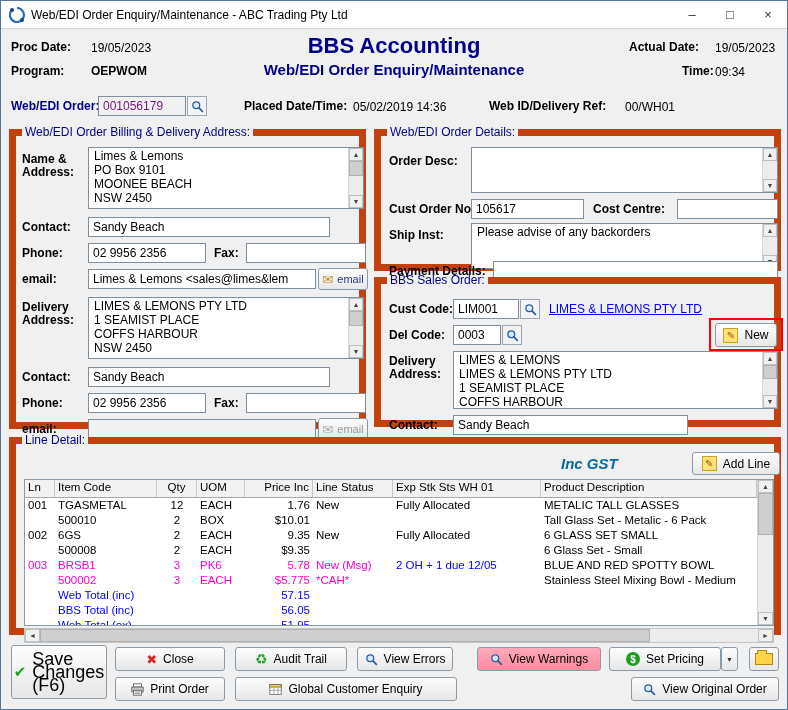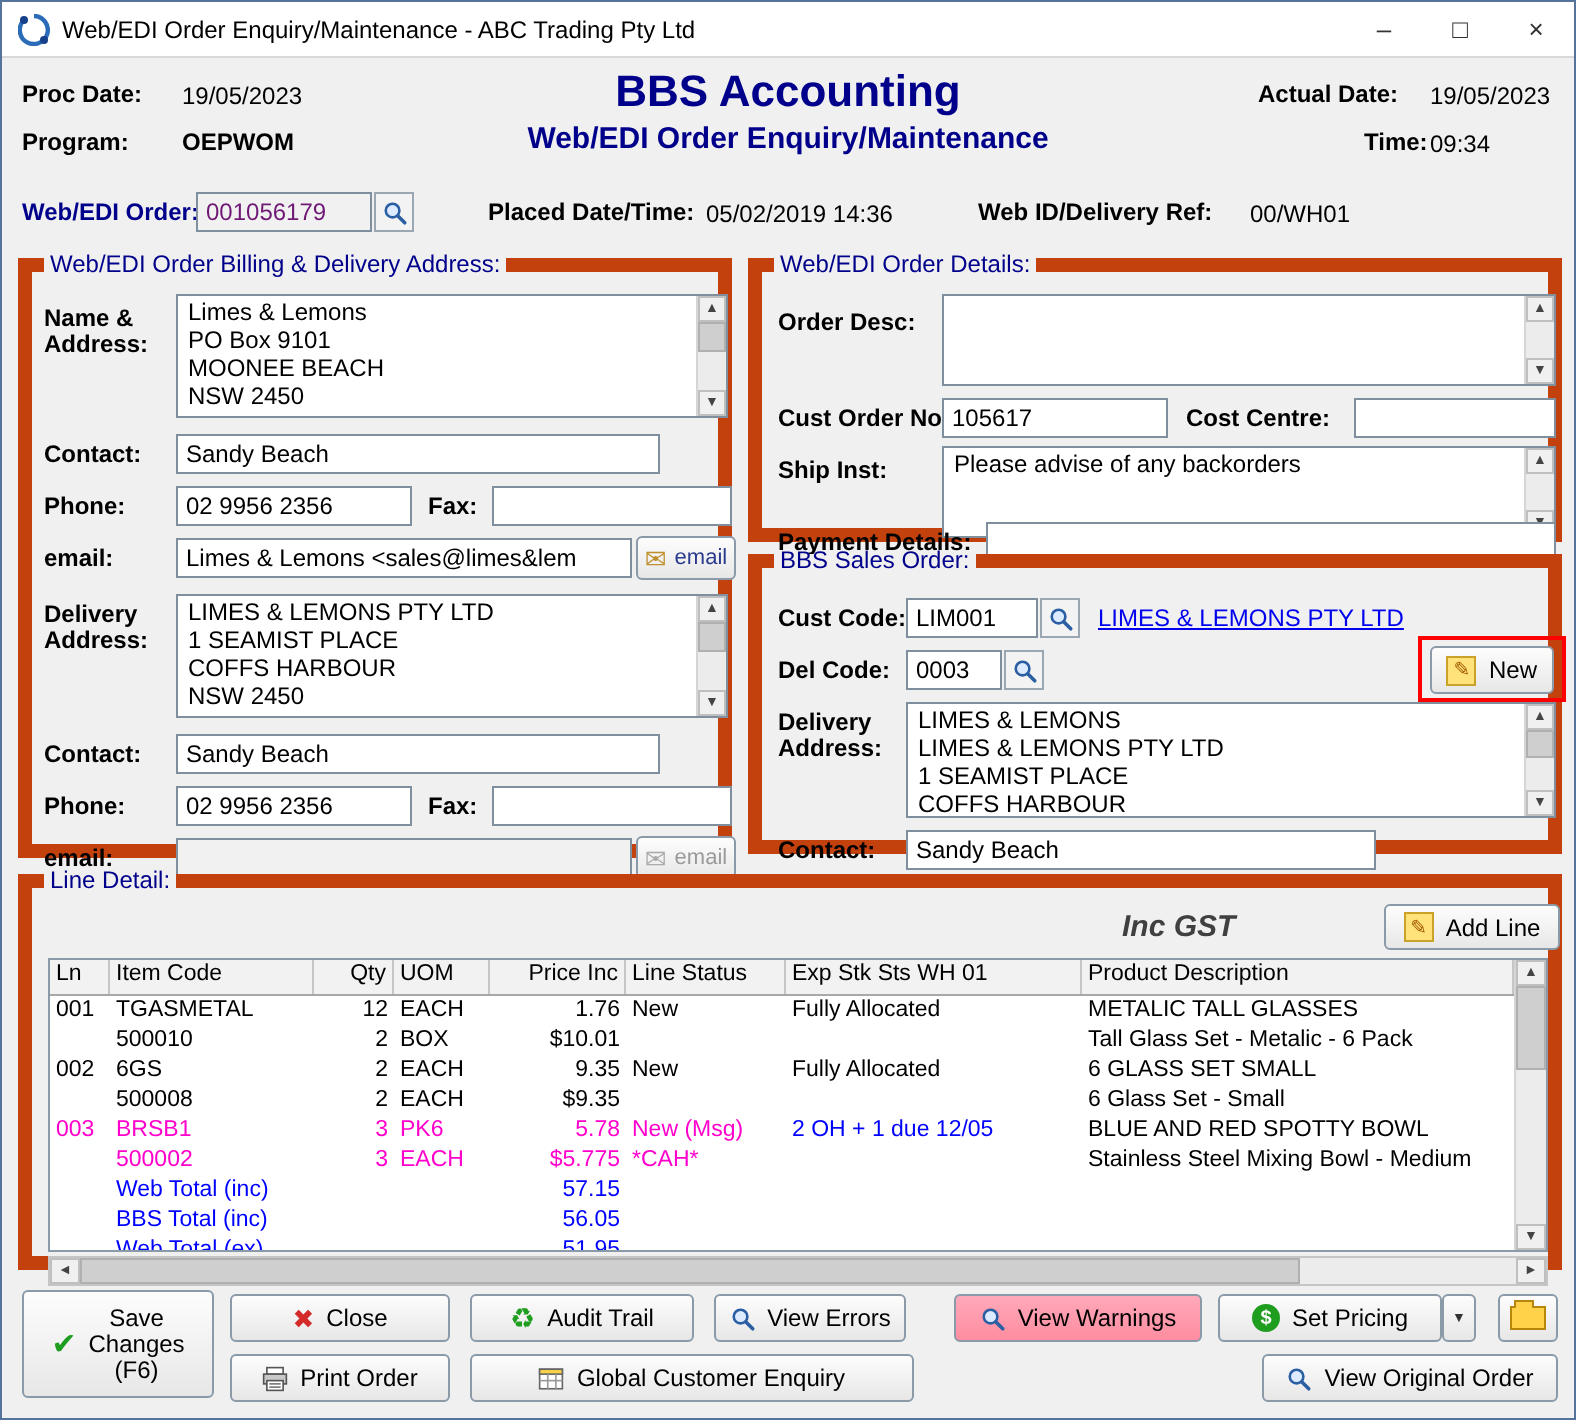--- a/index.html
+++ b/index.html
@@ -49,39 +49,39 @@
   .ic-check{color:#1f9d1f;font-size:15px}
   .ic-x{color:#d42a2a;font-size:13px}
   .ic-recycle{color:#1f9d1f;font-size:14px}
   .ic-dollar{width:14px;height:14px;border-radius:50%;background:#1f9d1f;color:#fff;font-weight:bold;
              font-size:10px;display:inline-flex;align-items:center;justify-content:center;flex:0 0 14px}
   .ic-notes{width:13px;height:15px;background:repeating-linear-gradient(180deg,#ff9d2e 0 3px,#fff 3px 4px);
             border:1px solid #b86a10;flex:0 0 13px}
   .ic-folder{width:18px;height:12px;background:#ffd24a;border:1px solid #b8860b;position:relative}
   .ic-folder::before{content:"";position:absolute;top:-4px;left:1px;width:8px;height:3px;background:#ffd24a;
             border:1px solid #b8860b;border-bottom:none}
-  .incgst{position:absolute;color:#404040;font-weight:bold;font-style:italic;font-size:15px}
+  .incgst{position:absolute;color:#0369a1;font-weight:bold;font-style:italic;font-size:15px}
   .tblwrap{position:absolute;display:flex;border:1px solid #8a9aa8;background:#fff}
   .tbl{flex:1;overflow:hidden;display:flex;flex-direction:column;font-size:11.5px}
   #tbl-header{display:flex;height:18px;flex:0 0 18px;background:#f2f2f2;border-bottom:1px solid #a8a8a8}
   .th{border-right:1px solid #c6c6c6;padding:1px 3px;white-space:nowrap;overflow:hidden}
   #tbl-body{flex:1;overflow:hidden}
   .tr{display:flex;height:15px;line-height:15px;white-space:nowrap}
   .td{padding:0 3px;overflow:hidden}
-  .c0{width:30px}.c1{width:102px}.c2{width:40px;text-align:right}.c3{width:48px}
+  .c0{width:30px}.c1{width:102px}.c2{width:40px;text-align:center}.c3{width:48px}
   .c4{width:68px;text-align:right}.c5{width:80px}.c6{width:148px}.c7{width:216px}
   .magenta{color:var(--magenta)}
   .blue{color:var(--blue)}
   .total-label{margin-left:30px;width:102px}
   .total-value{width:156px;text-align:right}
   .hscroll{position:absolute;display:flex;height:15px;background:#ececec;border:1px solid #c5c5c5}
   .hscroll .sarr{width:15px;height:13px;flex:0 0 15px}
   .htrack{flex:1;position:relative;background:#ececec}
   .hthumb{position:absolute;top:0;bottom:0;left:0;width:85%;background:#cfcfcf;border:1px solid #b0b0b0}
-  .savetxt{white-space:pre-line;text-align:center;line-height:13px;font-size:12px}
+  .savetxt{white-space:pre-line;text-align:left;line-height:13px;font-size:18px}
   .drop{font-size:7px;color:#333}
 </style>
 </head>
 <body>
 
 <svg width="0" height="0" style="position:absolute">
   <defs>
     <symbol id="i-mag" viewBox="0 0 16 16">
       <circle cx="6.5" cy="6.5" r="4.2" fill="#dcebff" stroke="#2b5fa3" stroke-width="1.6"></circle>
       <line x1="9.8" y1="9.8" x2="14" y2="14" stroke="#2b5fa3" stroke-width="2.2" stroke-linecap="round"></line>

